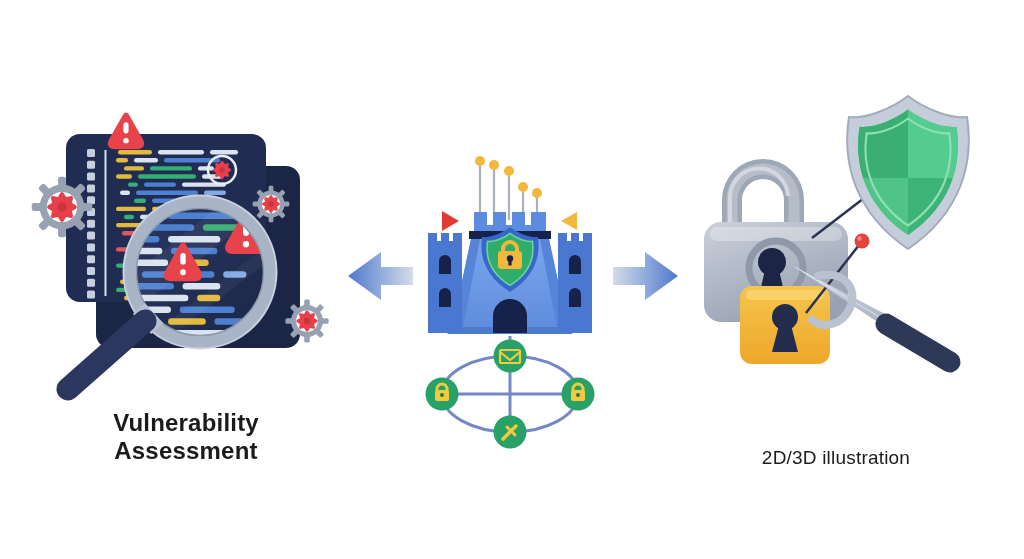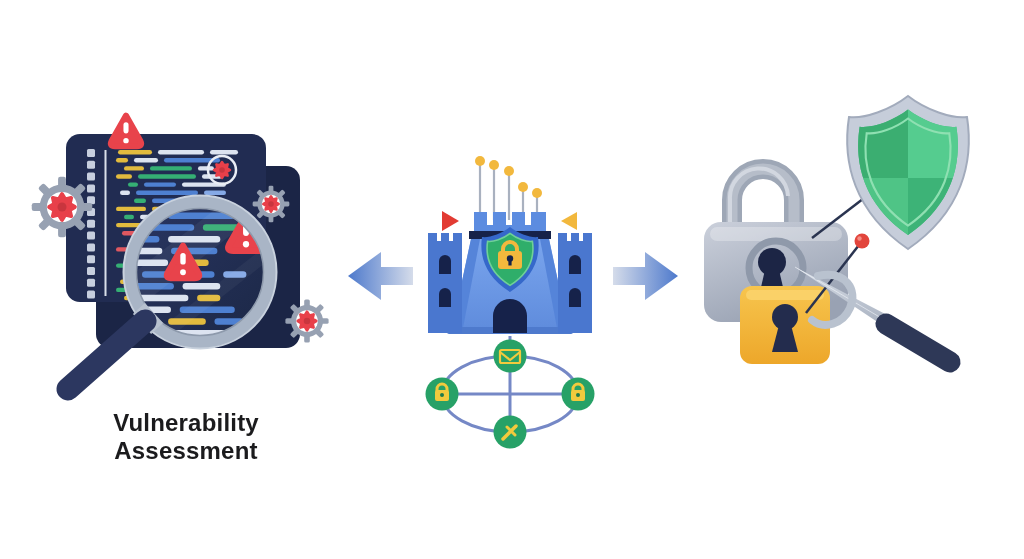--- a/index.html
+++ b/index.html
@@ -340,14 +340,15 @@
     <g>
       <path d="M795 267 L891 317 L885 327 Z" fill="url(#bladeGrad)"></path>
       <line x1="795" y1="267" x2="888" y2="322" stroke="#EBEFF5" stroke-width="1" opacity="0.7"></line>
       <path d="M818 276 C846 270 858 290 850 308 C843 324 824 330 812 320" fill="none" stroke="#B9C2CF" stroke-width="8" stroke-linecap="round"></path>
       <line x1="886" y1="324" x2="950" y2="362" stroke="var(--sword-navy)" stroke-width="21" stroke-linecap="round"></line>
     </g>
   </g>
 </svg>
 
 <div id="label-left" class="caption title">Vulnerability Assessment</div>
+<div id="label-sub" class="caption sub">2D/3D illustration</div>
 
 </div>
 
 </body></html>

